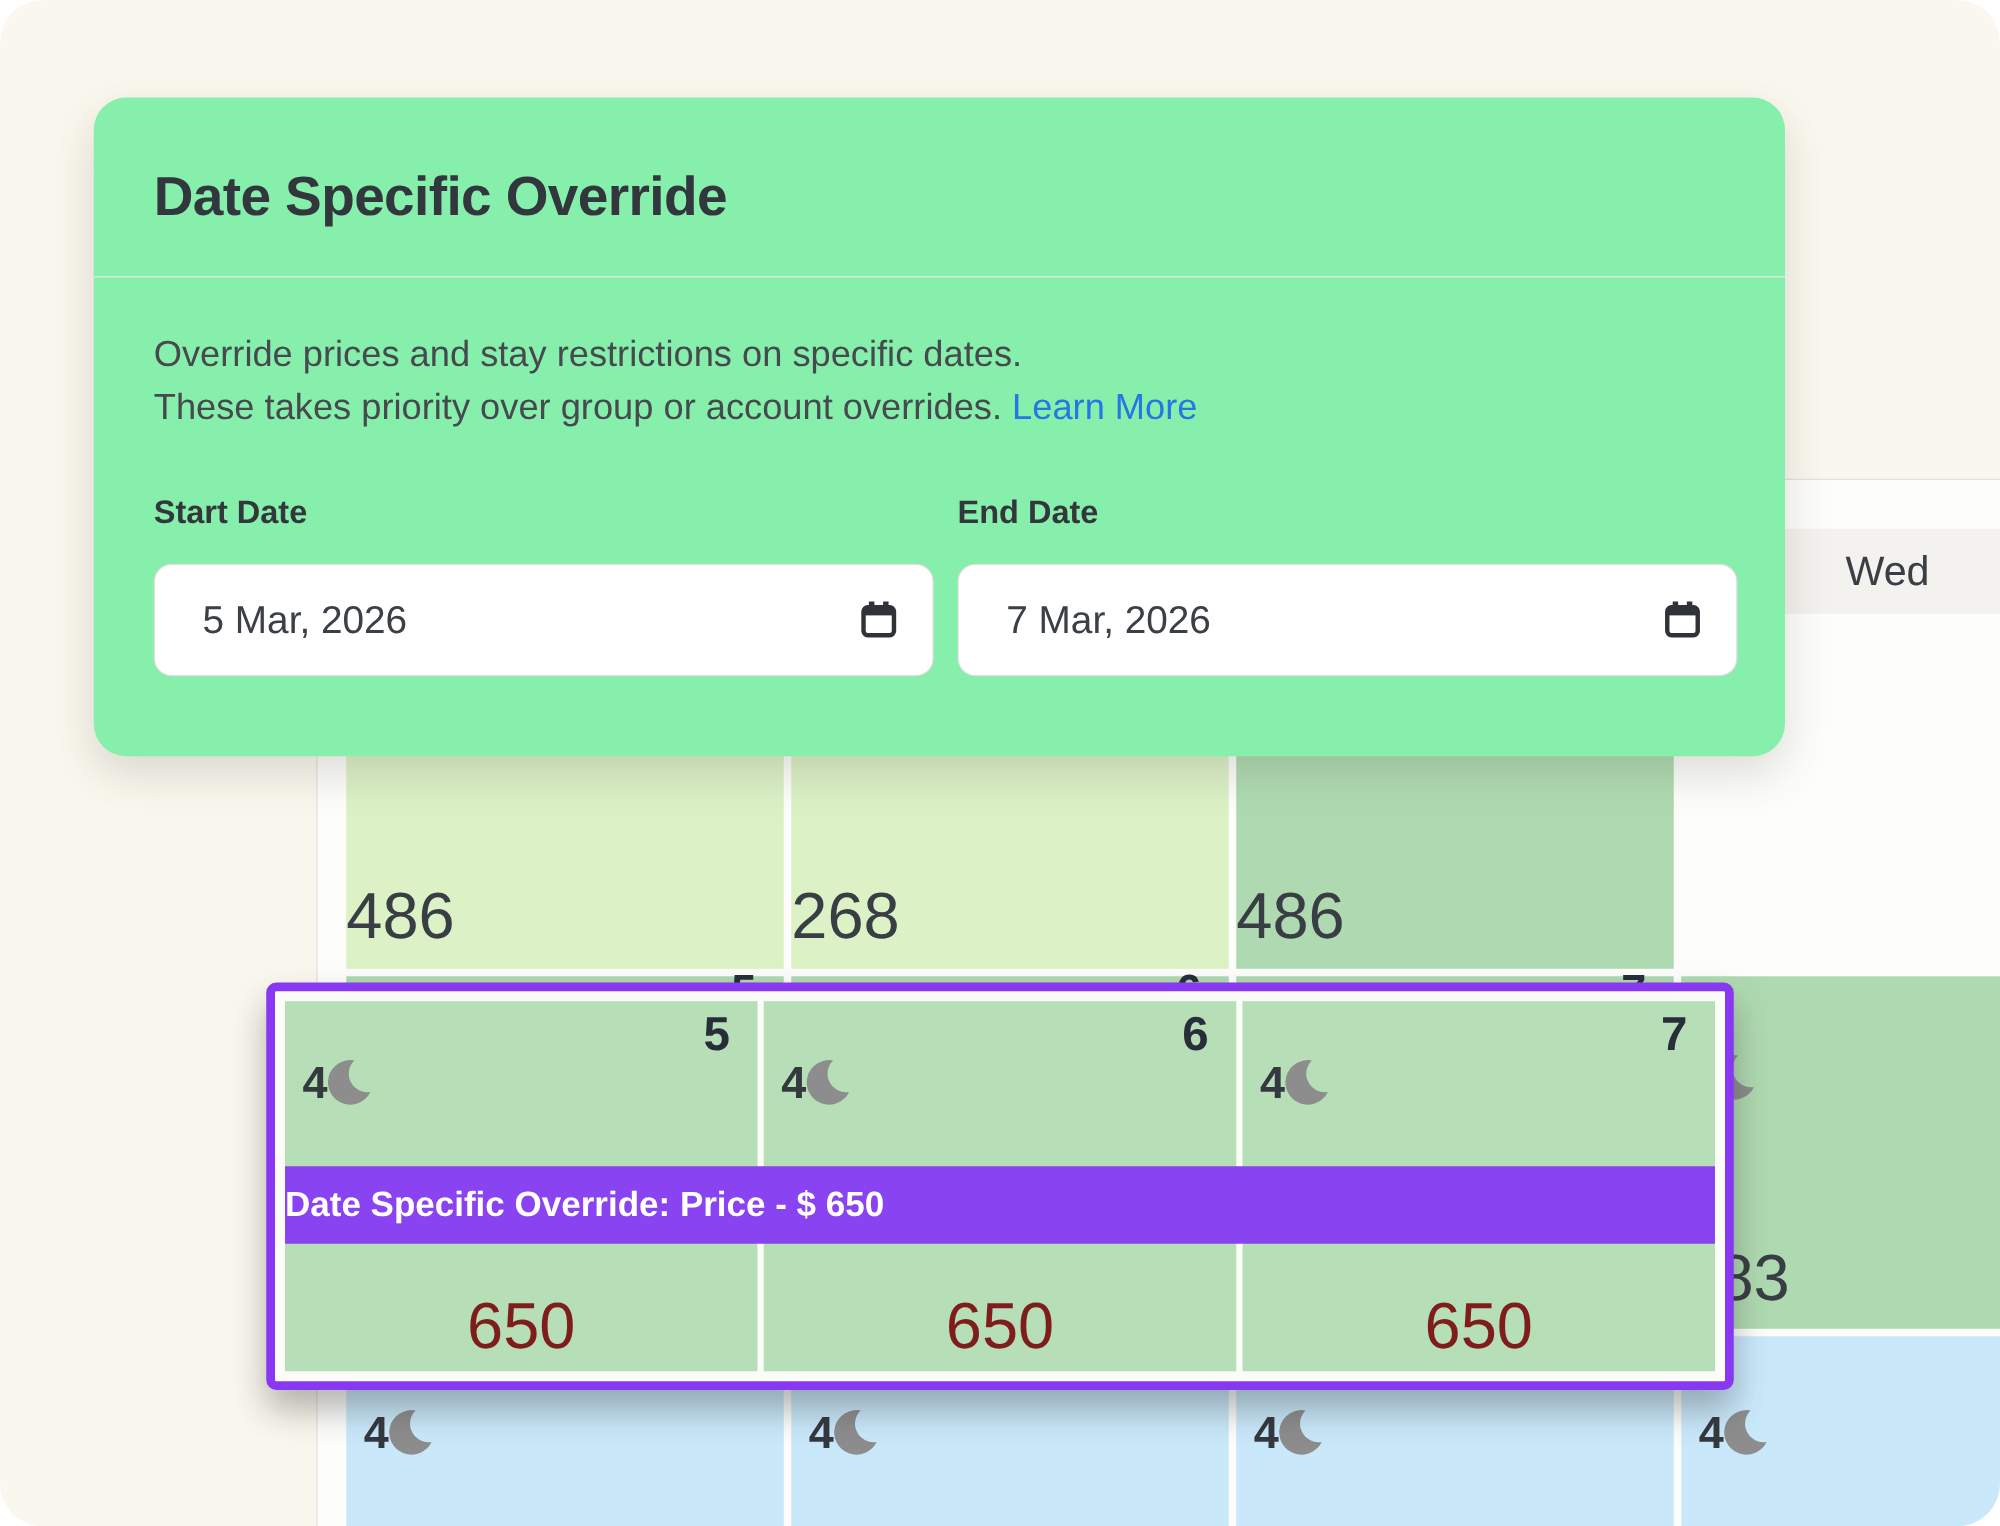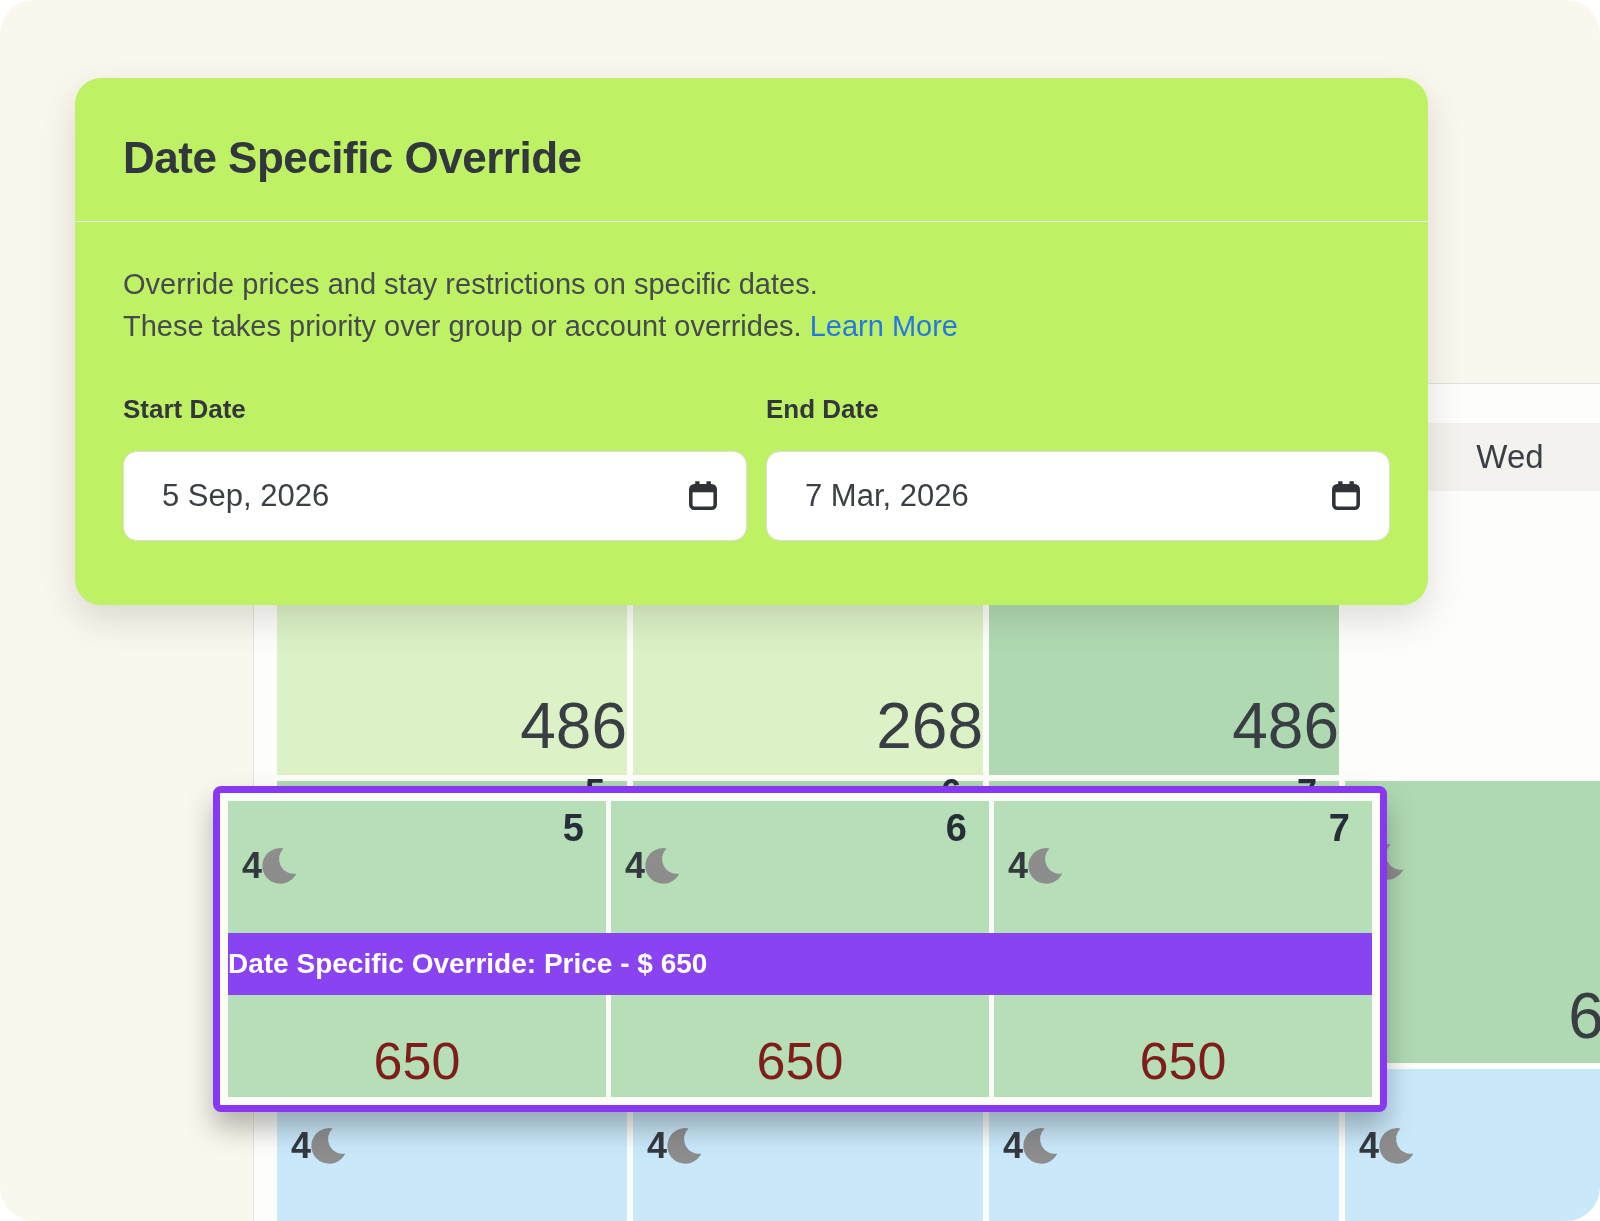--- a/index.html
+++ b/index.html
@@ -16,22 +16,22 @@
   .cal-header-cell{ background:#f3f2ee; display:flex; align-items:center; justify-content:center;
                     font-size:33px; color:#3a3f46; }
   .cal-rows{ padding-left:23px; margin-top:2px; }
   .cal-row{ display:grid; grid-template-columns:350px 350px 350px 330px; column-gap:6px;
             height:282px; margin-bottom:6px; }
   .cal-row.bottom{ height:220px; margin-bottom:0; }
   .cell{ position:relative; }
   .cell.lg{ background:var(--lg,#dcf1c6); }
   .cell.mg{ background:var(--mg,#afdab1); }
   .cell.bl{ background:var(--blue,#c9e9fb); }
-  .price{ position:absolute; bottom:12px; left:0; right:0; text-align:right;
-          font-size:64px; color:#393e44; }
+  .price{ position:absolute; bottom:12px; left:0; right:0; text-align:left;
+          font-size:52px; color:#393e44; }
   .bg-day{ position:absolute; top:-6px; right:22px; font-size:36px; font-weight:700;
            color:#272e3a; line-height:1; }
   .minstay{ position:absolute; display:flex; align-items:center; }
   .minstay .n{ font-size:36px; font-weight:600; color:#34393f; }
   .minstay svg{ width:46px; height:46px; margin-left:-5px; }
   .ms-row2-wed{ top:58px; left:4px; }
   .ms-row3{ top:54px; left:14px; }
 
   
   .overlay{ position:absolute; left:213px; top:786px; width:1174px; height:326px;
@@ -40,21 +40,21 @@
   .ov-cells{ display:grid; grid-template-columns:repeat(3,1fr); column-gap:5px; height:100%; }
   .ov-cell{ position:relative; background:var(--og,#b6dfb8); }
   .ov-day{ position:absolute; top:8px; right:22px; font-size:38px; font-weight:700; color:#272e3a; line-height:1; }
   .ov-ms{ top:42px; left:14px; }
   .ov-price{ position:absolute; bottom:6px; left:0; right:0; text-align:center; font-size:52px; color:#7f1d1d; }
   .ov-banner{ position:absolute; left:8px; right:8px; top:140px; height:62px;
               background:var(--banner,#8a43f1); color:#ffffff; font-size:28px; font-weight:600;
               display:flex; align-items:center; }
 
   
-  .modal{ position:absolute; left:75px; top:78px; width:1353px; height:527px; background:#bef264;
+  .modal{ position:absolute; left:75px; top:78px; width:1353px; height:527px; background:#86efac;
           border-radius:26px; z-index:10; box-shadow:0 14px 36px rgba(70,70,60,.18); overflow:hidden; }
   .modal-head{ height:144px; display:flex; align-items:flex-end; padding:0 48px 38px 48px;
                border-bottom:1px solid #e8e8e8; }
   .modal-title{ font-size:44px; font-weight:700; color:#32373e; letter-spacing:-0.5px; }
   .modal-body{ padding:42px 38px 0 48px; }
   .desc{ font-size:29px; color:#46494d; line-height:1.44; }
   .link{ color:var(--link,#2577e5); cursor:pointer; text-decoration:none; }
   .fields{ display:grid; grid-template-columns:1fr 1fr; column-gap:19px; margin-top:46px; }
   .field-label{ font-size:26px; font-weight:700; color:#33373c; margin-bottom:26px; }
   .date-input{ height:90px; border:1.5px solid #dcdcda; border-radius:14px; background:#fff;
@@ -206,21 +206,21 @@
     <div class="modal-body">
       <div class="desc">
         <span>Override prices and stay restrictions on specific dates.</span><br>
         <span>These takes priority over group or account overrides.</span>
         <a class="link">Learn More</a>
       </div>
       <div class="fields">
         <div>
           <div class="field-label">Start Date</div>
           <div class="date-input">
-            <span class="date-value">5 Sep, 2026</span>
+            <span class="date-value">5 Mar, 2026</span>
             <span class="cal-icon">
               <svg viewBox="0 0 24 24">
                   <use href="#cal-glyph"></use>
                 </svg>
             </span>
           </div>
         </div>
         <div>
           <div class="field-label">End Date</div>
           <div class="date-input">

